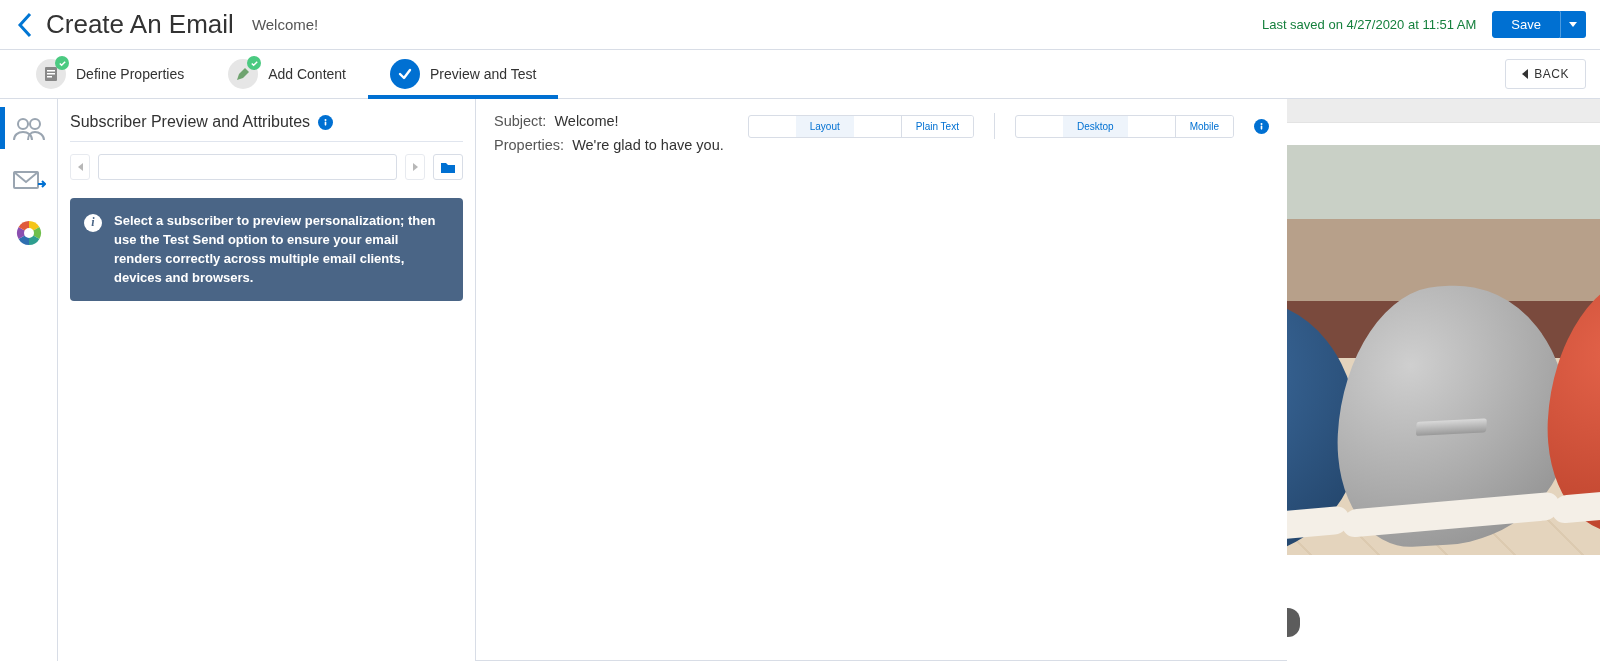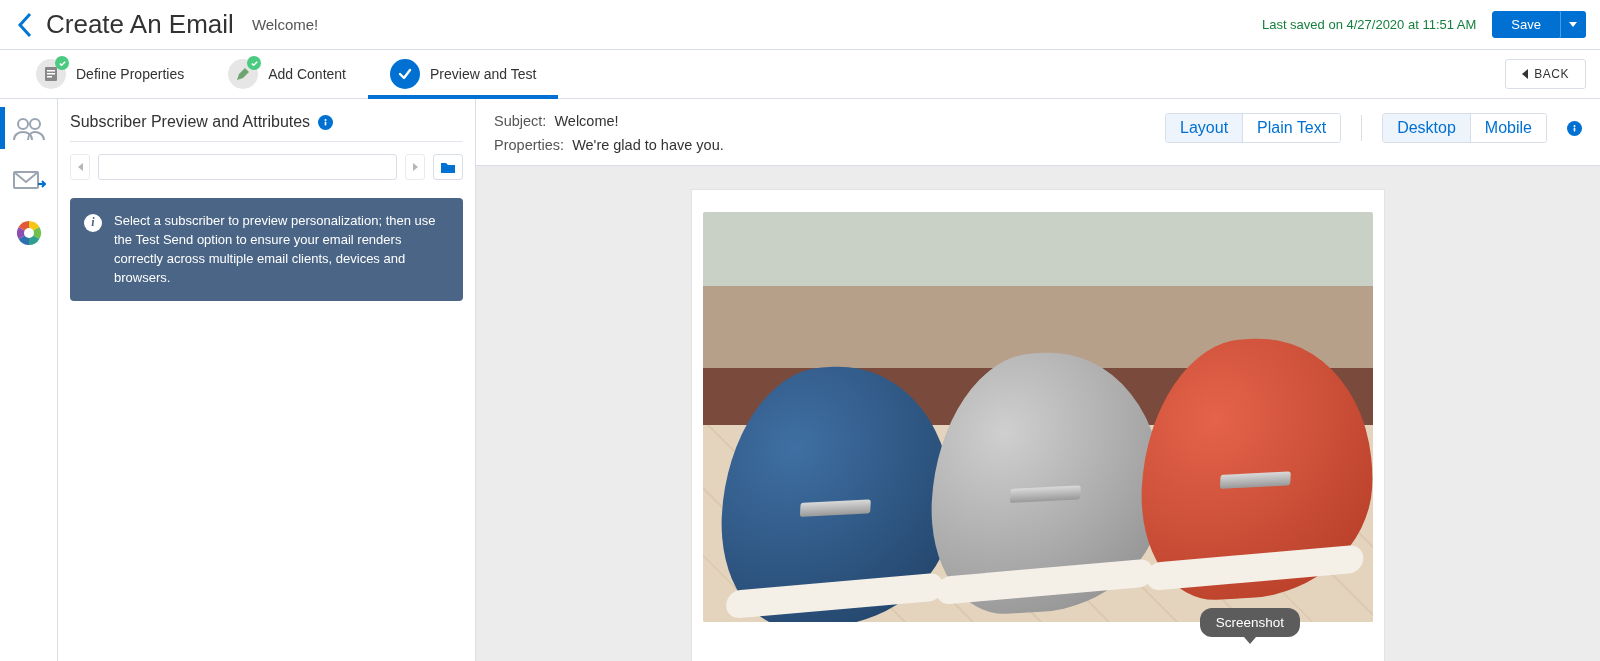--- a/index.html
+++ b/index.html
@@ -56,30 +56,30 @@
   .nav-btn { width:20px; height:26px; border:1px solid #d8dde6; border-radius:3px; background:#fff; display:flex; align-items:center; justify-content:center; cursor:pointer; }
   .nav-btn.disabled { opacity:0.6; }
   .nav-input { flex:1; height:26px; border:1px solid #d8dde6; border-radius:3px; padding:0 8px; font-size:13px; }
   .folder-btn { width:30px; height:26px; border:1px solid #d8dde6; border-radius:3px; background:#fff; display:flex; align-items:center; justify-content:center; cursor:pointer; }
 
   .info-box { background:#4a6586; color:#fff; border-radius:4px; padding:14px 14px 14px 14px; display:flex; gap:12px; font-size:13px; line-height:1.45; }
   .info-box .bubble { flex:0 0 auto; width:18px; height:18px; border-radius:50%; background:#fff; display:flex; align-items:center; justify-content:center; margin-top:2px;}
   .info-box .bubble span { color:#4a6586; font-weight:bold; font-size:12px; font-family: Georgia, serif; font-style:italic; }
 
   
-  .preview { flex:1; display:flex; flex-direction:column; background:#fff; min-width:0; }
+  .preview { flex:1; display:flex; flex-direction:row; background:#fff; min-width:0; }
   .preview-header { display:flex; align-items:flex-start; padding:14px 18px 12px 18px; border-bottom:1px solid #d8dde6; gap:24px; }
   .subj-block { display:flex; flex-direction:column; gap:8px; font-size:14.5px; }
   .subj-row { display:flex; gap:8px; }
   .subj-label { color:#555; }
   .subj-val { color:#333; }
 
   .toggle-groups { margin-left:auto; display:flex; align-items:center; gap:20px; }
   .seg { display:flex; border:1px solid #d8dde6; border-radius:3px; overflow:hidden; }
-  .seg button { background:#fff; border:none; padding:5px 14px; font-size:16px; color:#0070d2; cursor:pointer; }
+  .seg button { background:#fff; border:none; padding:5px 14px; font-size:10px; color:#0070d2; cursor:pointer;margin-left:47px; }
   .seg button.active { background:#eef4fb; }
   .seg button + button { border-left:1px solid #d8dde6; }
   .vsep { width:1px; height:26px; background:#d8dde6; }
 
   .canvas { flex:1; background:#ececec; overflow:auto; display:flex; justify-content:center; padding:24px 0 0 0; position:relative; }
   .email-frame { width:692px; background:#fff; min-height:520px; display:flex; flex-direction:column; align-items:center; padding:22px 10px 0 10px; box-shadow:0 0 0 1px #e3e3e3; }
 
   
   .hero { width:670px; height:410px; position:relative; overflow:hidden; border-radius:2px; }
   .hero-sky { position:absolute; inset:0; background:linear-gradient(#c9d0c6 0%, #c9d0c6 18%, #b7a08a 18%, #b7a08a 40%, #d9c7b3 40%, #d9c7b3 100%); }
@@ -228,21 +228,21 @@
         <svg width="16" height="13" viewBox="0 0 16 13">
             <path d="M1 3 L1 12 L15 12 L15 4 L8 4 L6 2 L1 2 Z" fill="#0070d2"></path>
           </svg>
       </div>
     </div>
 
     <div class="info-box">
       <div class="bubble">
           <span>i</span>
         </div>
-      <div style="font-weight:normal;">Select a subscriber to preview personalization; then use the Test Send option to ensure your email renders correctly across multiple email clients, devices and browsers.</div>
+      <div style="font-weight:bold;">Select a subscriber to preview personalization; then use the Test Send option to ensure your email renders correctly across multiple email clients, devices and browsers.</div>
     </div>
   </div>
 
   <div class="preview">
     <div class="preview-header">
       <div class="subj-block">
         <div class="subj-row">
           <span class="subj-label">Subject:</span>
           <span class="subj-val">Welcome!</span>
         </div>

